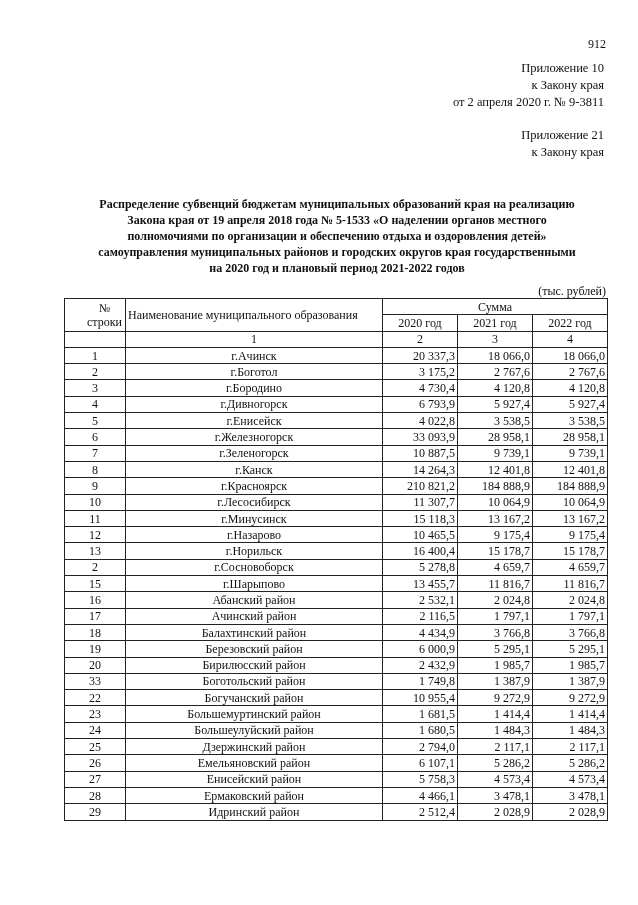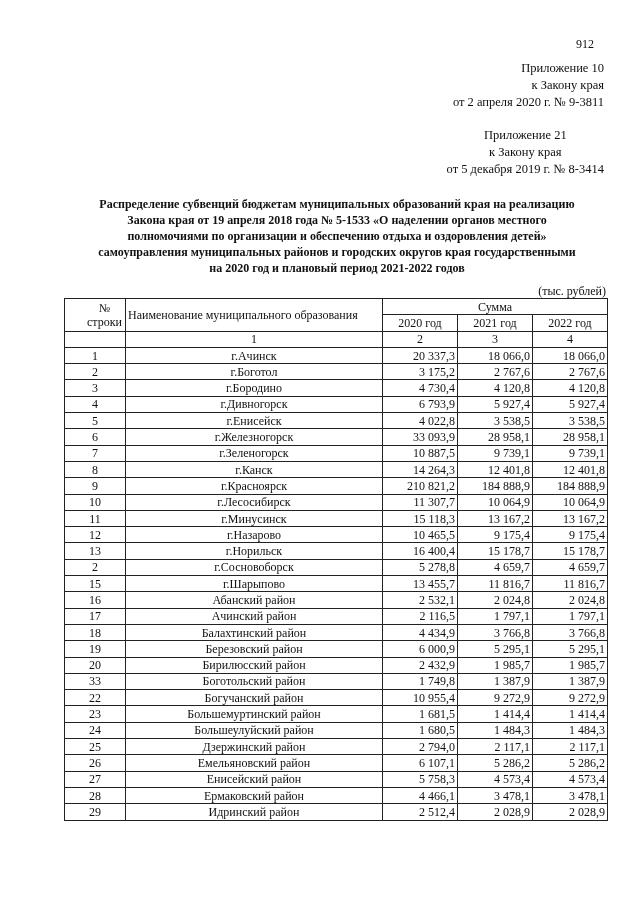--- a/index.html
+++ b/index.html
@@ -1,24 +1,24 @@
 <!DOCTYPE html>
 <html><head>
 <meta charset="utf-8">
 <style>
   html, body { margin: 0; padding: 0; background: #ffffff; }
   body {
     width: 638px; height: 905px; position: relative; overflow: hidden;
     font-family: "Liberation Serif", "DejaVu Serif", serif; color: #111;
   }
-  .page-number { position: absolute; top: 37px; right: 44px; font-size: 12px; }
+  .page-number { position: absolute; top: 37px; right: 32px; font-size: 12px; }
   .appendix { position: absolute; right: 34px; text-align: right; font-size: 12.5px; line-height: 17px; }
   .appendix .title { font-weight: normal; }
   #app10 { top: 60px; }
-  #app21 { top: 127px; text-align: center; }
+  #app21 { top: 127px; }
   .doc-title {
     position: absolute; top: 196px; left: 40px; width: 594px;
     text-align: center; font-weight: bold; font-size: 12px; line-height: 16px;
   }
   .units { position: absolute; top: 284px; right: 32px; font-size: 12px; }
   table.budget {
     position: absolute; top: 298px; left: 64px; width: 544px;
     border-collapse: collapse; font-size: 12px; table-layout: fixed;
   }
   table.budget td, table.budget th {
@@ -41,21 +41,20 @@
 
 <div class="appendix" id="app10">
   <div class="title">Приложение 10</div>
   <div>к Закону края</div>
   <div>от 2 апреля 2020 г. № 9-3811</div>
 </div>
 
 <div class="appendix" id="app21">
   <div class="title">Приложение 21</div>
   <div>к Закону края</div>
-  <div>от 5 декабря 2019 г.  № 8-3414</div>
 </div>
 
 <div class="doc-title">
   <div>Распределение субвенций бюджетам муниципальных образований края на реализацию</div>
   <div>Закона края от 19 апреля 2018 года № 5-1533 «О наделении органов местного</div>
   <div>полномочиями по организации и обеспечению отдыха и оздоровления детей»</div>
   <div>самоуправления муниципальных районов и городских округов края государственными</div>
   <div>на 2020 год и плановый период 2021-2022 годов</div>
 </div>
 

